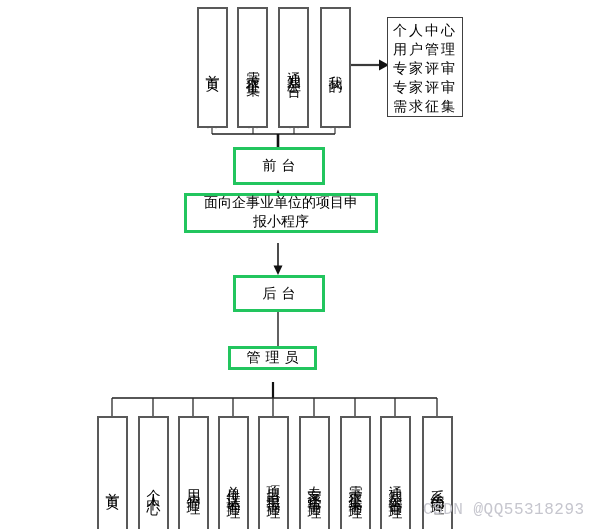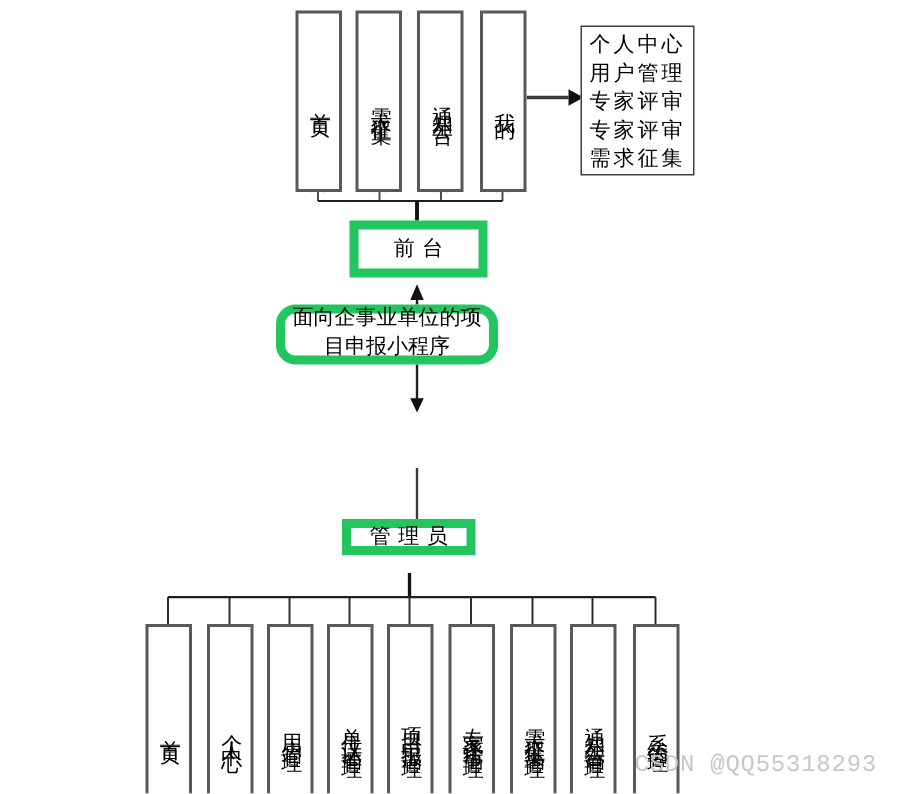--- a/index.html
+++ b/index.html
@@ -5,33 +5,33 @@
   html,body{margin:0;padding:0;background:#fff;}
   .screen{
     position:relative;width:603px;height:529px;background:#ffffff;overflow:hidden;
     font-family:Liberation Mono, monospace;color:#000;
   }
   .box{
     position:absolute;background:#fff;box-sizing:border-box;
     display:flex;align-items:center;justify-content:center;
   }
   .vbox{border:2px solid #595959;}
-  .hbox{border:6px solid #22c55e;}
+  .hbox{border:3px solid #22c55e;}
   .vtext{
     writing-mode:vertical-rl;text-orientation:upright;
     font-size:14px;letter-spacing:4px;line-height:1;white-space:nowrap;
   }
   .hlabel{font-size:14px;letter-spacing:5px;text-indent:5px;white-space:nowrap;}
   .features{
     position:absolute;left:387px;top:17px;width:76px;height:100px;
     border:1px solid #404040;background:#fff;box-sizing:border-box;
     padding:4px 0 0 5px;
   }
   .features .fline{font-size:14px;line-height:19px;letter-spacing:2px;white-space:nowrap;}
-  .title-box{left:184px;top:203px;width:148px;height:40px;border-radius:13px;}
+  .title-box{left:184px;top:193px;width:194px;height:40px;}
   .title-inner{width:160px;text-align:center;font-size:14px;line-height:19px;}
   .svg-layer{position:absolute;left:0;top:0;pointer-events:none;}
   .watermark{
     position:absolute;left:423px;top:501px;font-size:16px;letter-spacing:.5px;
     white-space:nowrap;z-index:5;
   }
   
   .tab{top:7px;width:31px;height:121px;}
   
   .mod{top:416px;width:31px;height:140px;}
@@ -111,20 +111,23 @@
   </div>
 
   <div class="box hbox" style="left:233px;top:147px;width:92px;height:38px">
     <span class="hlabel">前台</span>
   </div>
 
   <div class="box hbox title-box">
     <div class="title-inner">面向企事业单位的项目申报小程序</div>
   </div>
 
+  <div class="box hbox" style="left:233px;top:275px;width:92px;height:37px">
+    <span class="hlabel">后台</span>
+  </div>
 
   <div class="box hbox" style="left:228px;top:346px;width:89px;height:24px">
     <span class="hlabel">管理员</span>
   </div>
 
   <div class="box vbox mod" style="left:96.5px">
     <span class="vtext">首页</span>
   </div>
   <div class="box vbox mod" style="left:137.5px">
     <span class="vtext">个人中心</span>

